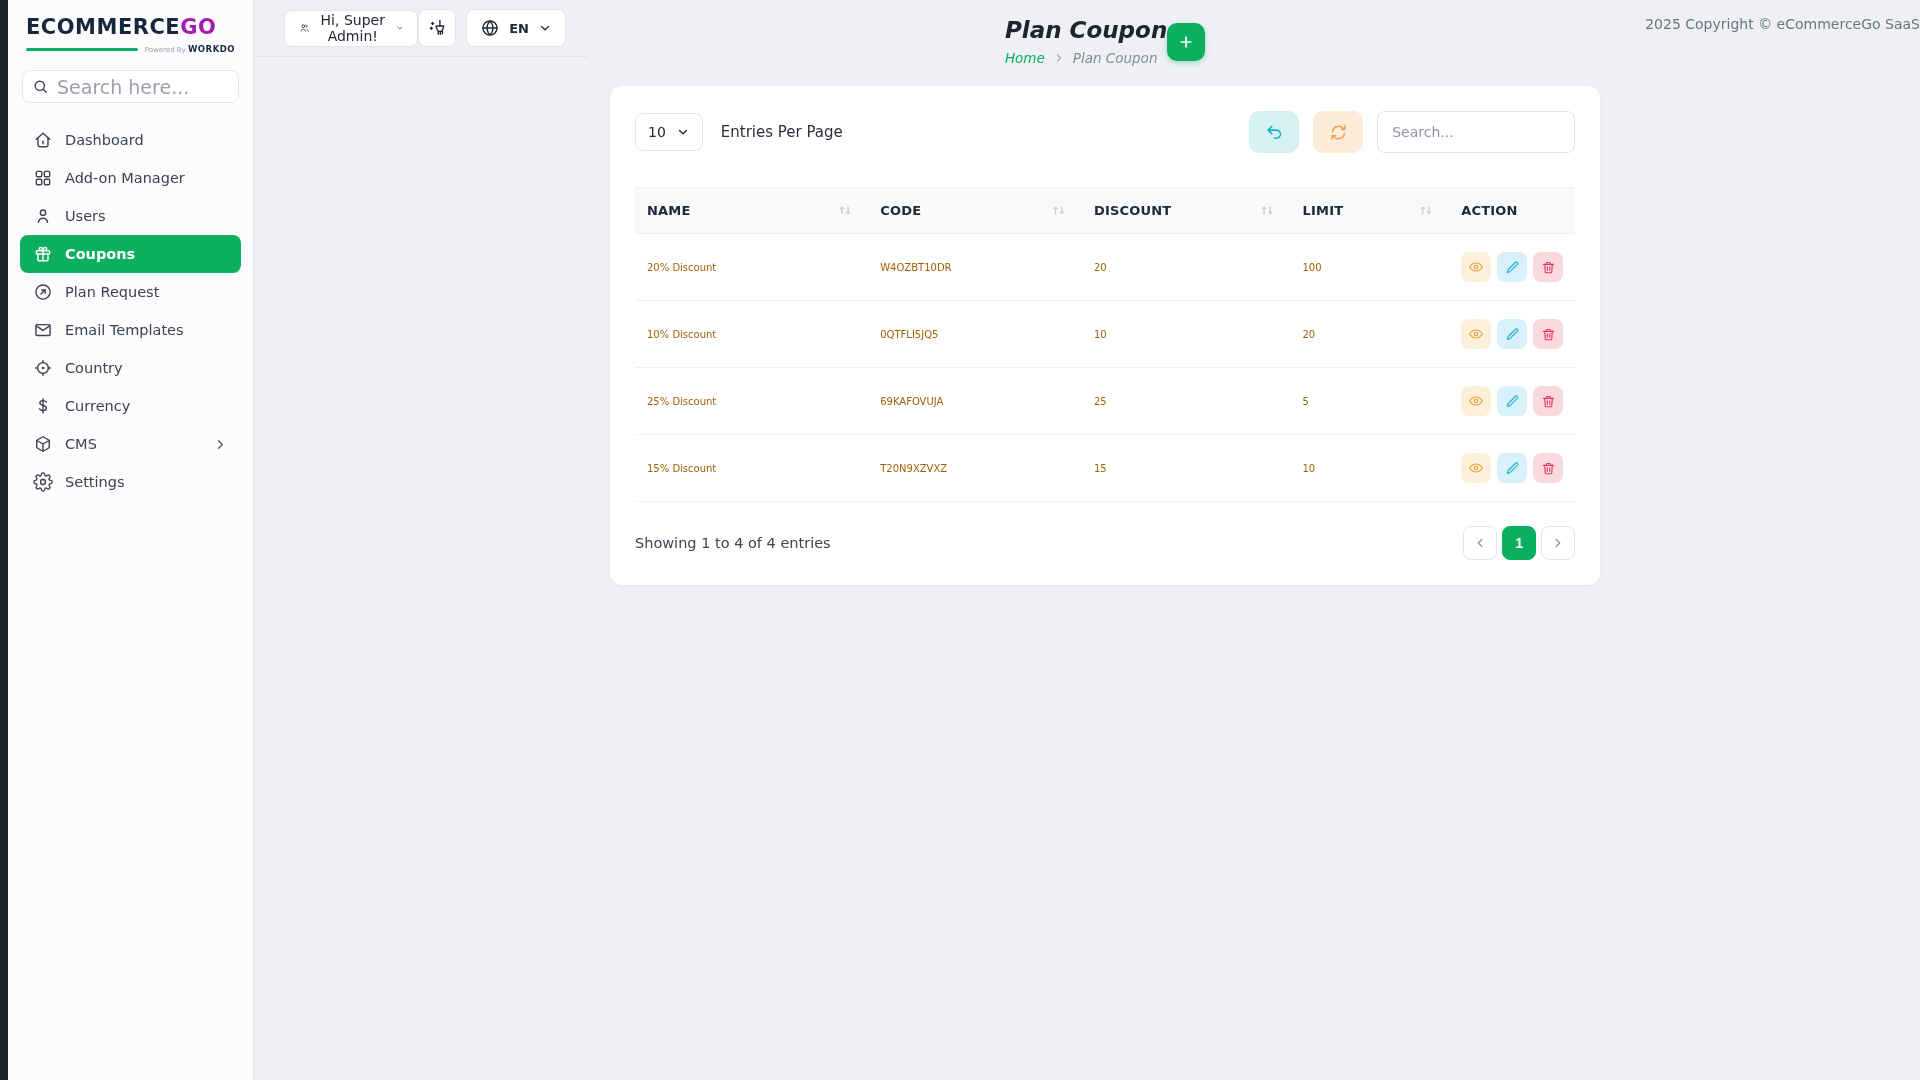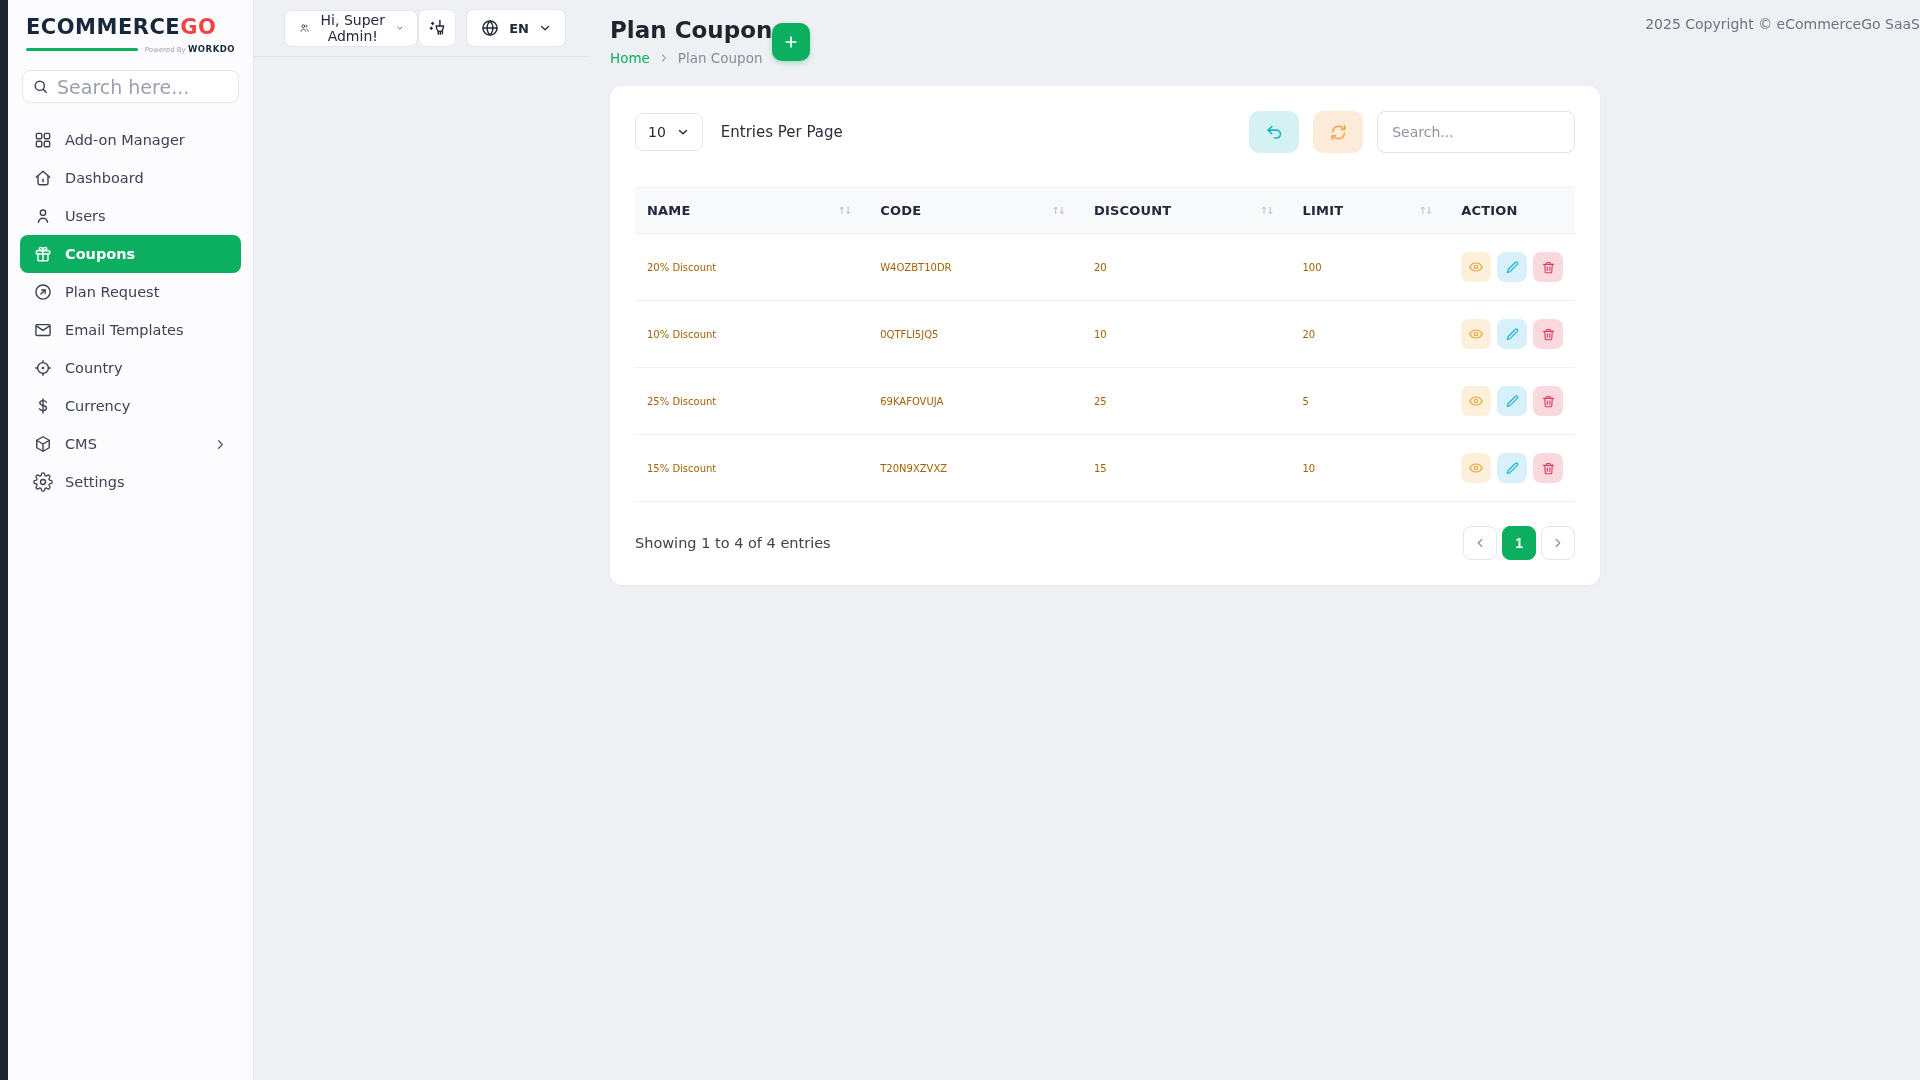--- a/index.html
+++ b/index.html
@@ -11,21 +11,21 @@
   .app { display:flex; width:1920px; height:1080px; }
 
   
   .edge-strip { width:8px; background:#20242e; flex:0 0 8px; }
 
   
   .sidebar { width:246px; flex:0 0 246px; background:#fcfcfe;
     border-right:1px solid #e8e9ef; padding:14px 12px 0; }
   .logo { margin:2px 6px 16px; }
   .logo-text { font-size:21px; font-weight:800; letter-spacing:.5px; color:#17273c; line-height:1.1; }
-  .logo-text .accent { color:#ef4444; }
+  .logo-text .accent { color:#a21caf; }
   .logo-sub { display:flex; align-items:center; gap:7px; margin-top:5px; }
   .logo-line { flex:1; height:3px; background:#0caf60; border-radius:2px; }
   .powered { font-size:7px; color:#9aa0ad; white-space:nowrap; }
   .powered b { color:#17273c; font-size:8.5px; letter-spacing:.5px; }
 
   .side-search { position:relative; margin:0 2px 18px; }
   .side-search input { width:100%; height:33px; border:1px solid #e4e6ee; border-radius:8px;
     background:#fff; padding:0 10px 0 34px; font-size:19px; color:#444a5e; outline:none;
     font-family:inherit; }
   .side-search input::placeholder { color:#9aa0ae; }
@@ -46,21 +46,21 @@
     background:#fff; border:1px solid #e3e5ec; border-radius:8px; font-size:14px;
     color:#23283a; font-family:inherit; cursor:pointer; }
   .topbar-right { display:flex; align-items:center; gap:10px; }
   .icon-btn { width:38px; height:38px; display:flex; align-items:center; justify-content:center;
     background:#fff; border:1px solid #e3e5ec; border-radius:8px; color:#23283a; cursor:pointer; }
   .lang-btn { display:flex; align-items:center; gap:9px; height:38px; padding:0 13px;
     background:#fff; border:1px solid #e3e5ec; border-radius:8px; font-size:13px; font-weight:700;
     color:#23283a; font-family:inherit; cursor:pointer; }
 
   .content { flex:1; padding:17px 15px 0 22px; }
-  .page-head { display:flex; align-items:center; justify-content:flex-start; }
+  .page-head { display:flex; align-items:center; justify-content:center;font-style:italic; }
   .page-title { font-size:23px; font-weight:700; color:#20242f; }
   .breadcrumb { display:flex; align-items:center; gap:8px; margin-top:7px; font-size:13.5px; }
   .breadcrumb .home { color:#0caf60; cursor:pointer; }
   .breadcrumb .sep { color:#a3a8b4; }
   .breadcrumb .current { color:#868c9c; }
   .add-btn { width:38px; height:38px; border:none; border-radius:10px; background:#0caf60;
     color:#fff; display:flex; align-items:center; justify-content:center; cursor:pointer;
     box-shadow:0 2px 5px rgba(12,175,96,.35); }
 
   .card { background:#fff; border-radius:12px; margin-top:20px; padding:25px;
@@ -125,35 +125,35 @@
         <svg width="17" height="17" viewBox="0 0 24 24" fill="none" stroke="currentColor" stroke-width="2" stroke-linecap="round">
             <circle cx="11" cy="11" r="6.5"></circle>
             <path d="M15.9 15.9L20 20"></path>
           </svg>
       </span>
       <input type="text" placeholder="Search here..." style="">
     </div>
 
     <nav>
       <div class="menu-item">
+        <svg width="20" height="20" viewBox="0 0 24 24" fill="none" stroke="currentColor" stroke-width="1.7" stroke-linecap="round" stroke-linejoin="round">
+            <path d="M4 11l8-7 8 7"></path>
+            <path d="M6 9.5V18a2 2 0 0 0 2 2h8a2 2 0 0 0 2-2V9.5"></path>
+            <path d="M12 13.5v3"></path>
+          </svg>
+        <span>Dashboard</span>
+      </div>
+      <div class="menu-item">
         <svg width="20" height="20" viewBox="0 0 24 24" fill="none" stroke="currentColor" stroke-width="1.7">
             <rect x="4" y="4" width="6.5" height="6.5" rx="1.5"></rect>
             <rect x="13.5" y="4" width="6.5" height="6.5" rx="1.5"></rect>
             <rect x="4" y="13.5" width="6.5" height="6.5" rx="1.5"></rect>
             <rect x="13.5" y="13.5" width="6.5" height="6.5" rx="1.5"></rect>
           </svg>
         <span>Add-on Manager</span>
-      </div>
-      <div class="menu-item">
-        <svg width="20" height="20" viewBox="0 0 24 24" fill="none" stroke="currentColor" stroke-width="1.7" stroke-linecap="round" stroke-linejoin="round">
-            <path d="M4 11l8-7 8 7"></path>
-            <path d="M6 9.5V18a2 2 0 0 0 2 2h8a2 2 0 0 0 2-2V9.5"></path>
-            <path d="M12 13.5v3"></path>
-          </svg>
-        <span>Dashboard</span>
       </div>
       <div class="menu-item">
         <svg width="20" height="20" viewBox="0 0 24 24" fill="none" stroke="currentColor" stroke-width="1.7" stroke-linecap="round">
             <circle cx="12" cy="8" r="3.2"></circle>
             <path d="M6.5 19.5c.6-3 2.8-4.8 5.5-4.8s4.9 1.8 5.5 4.8"></path>
           </svg>
         <span>Users</span>
       </div>
       <div class="menu-item active">
         <svg width="20" height="20" viewBox="0 0 24 24" fill="none" stroke="currentColor" stroke-width="1.7" stroke-linecap="round" stroke-linejoin="round">

